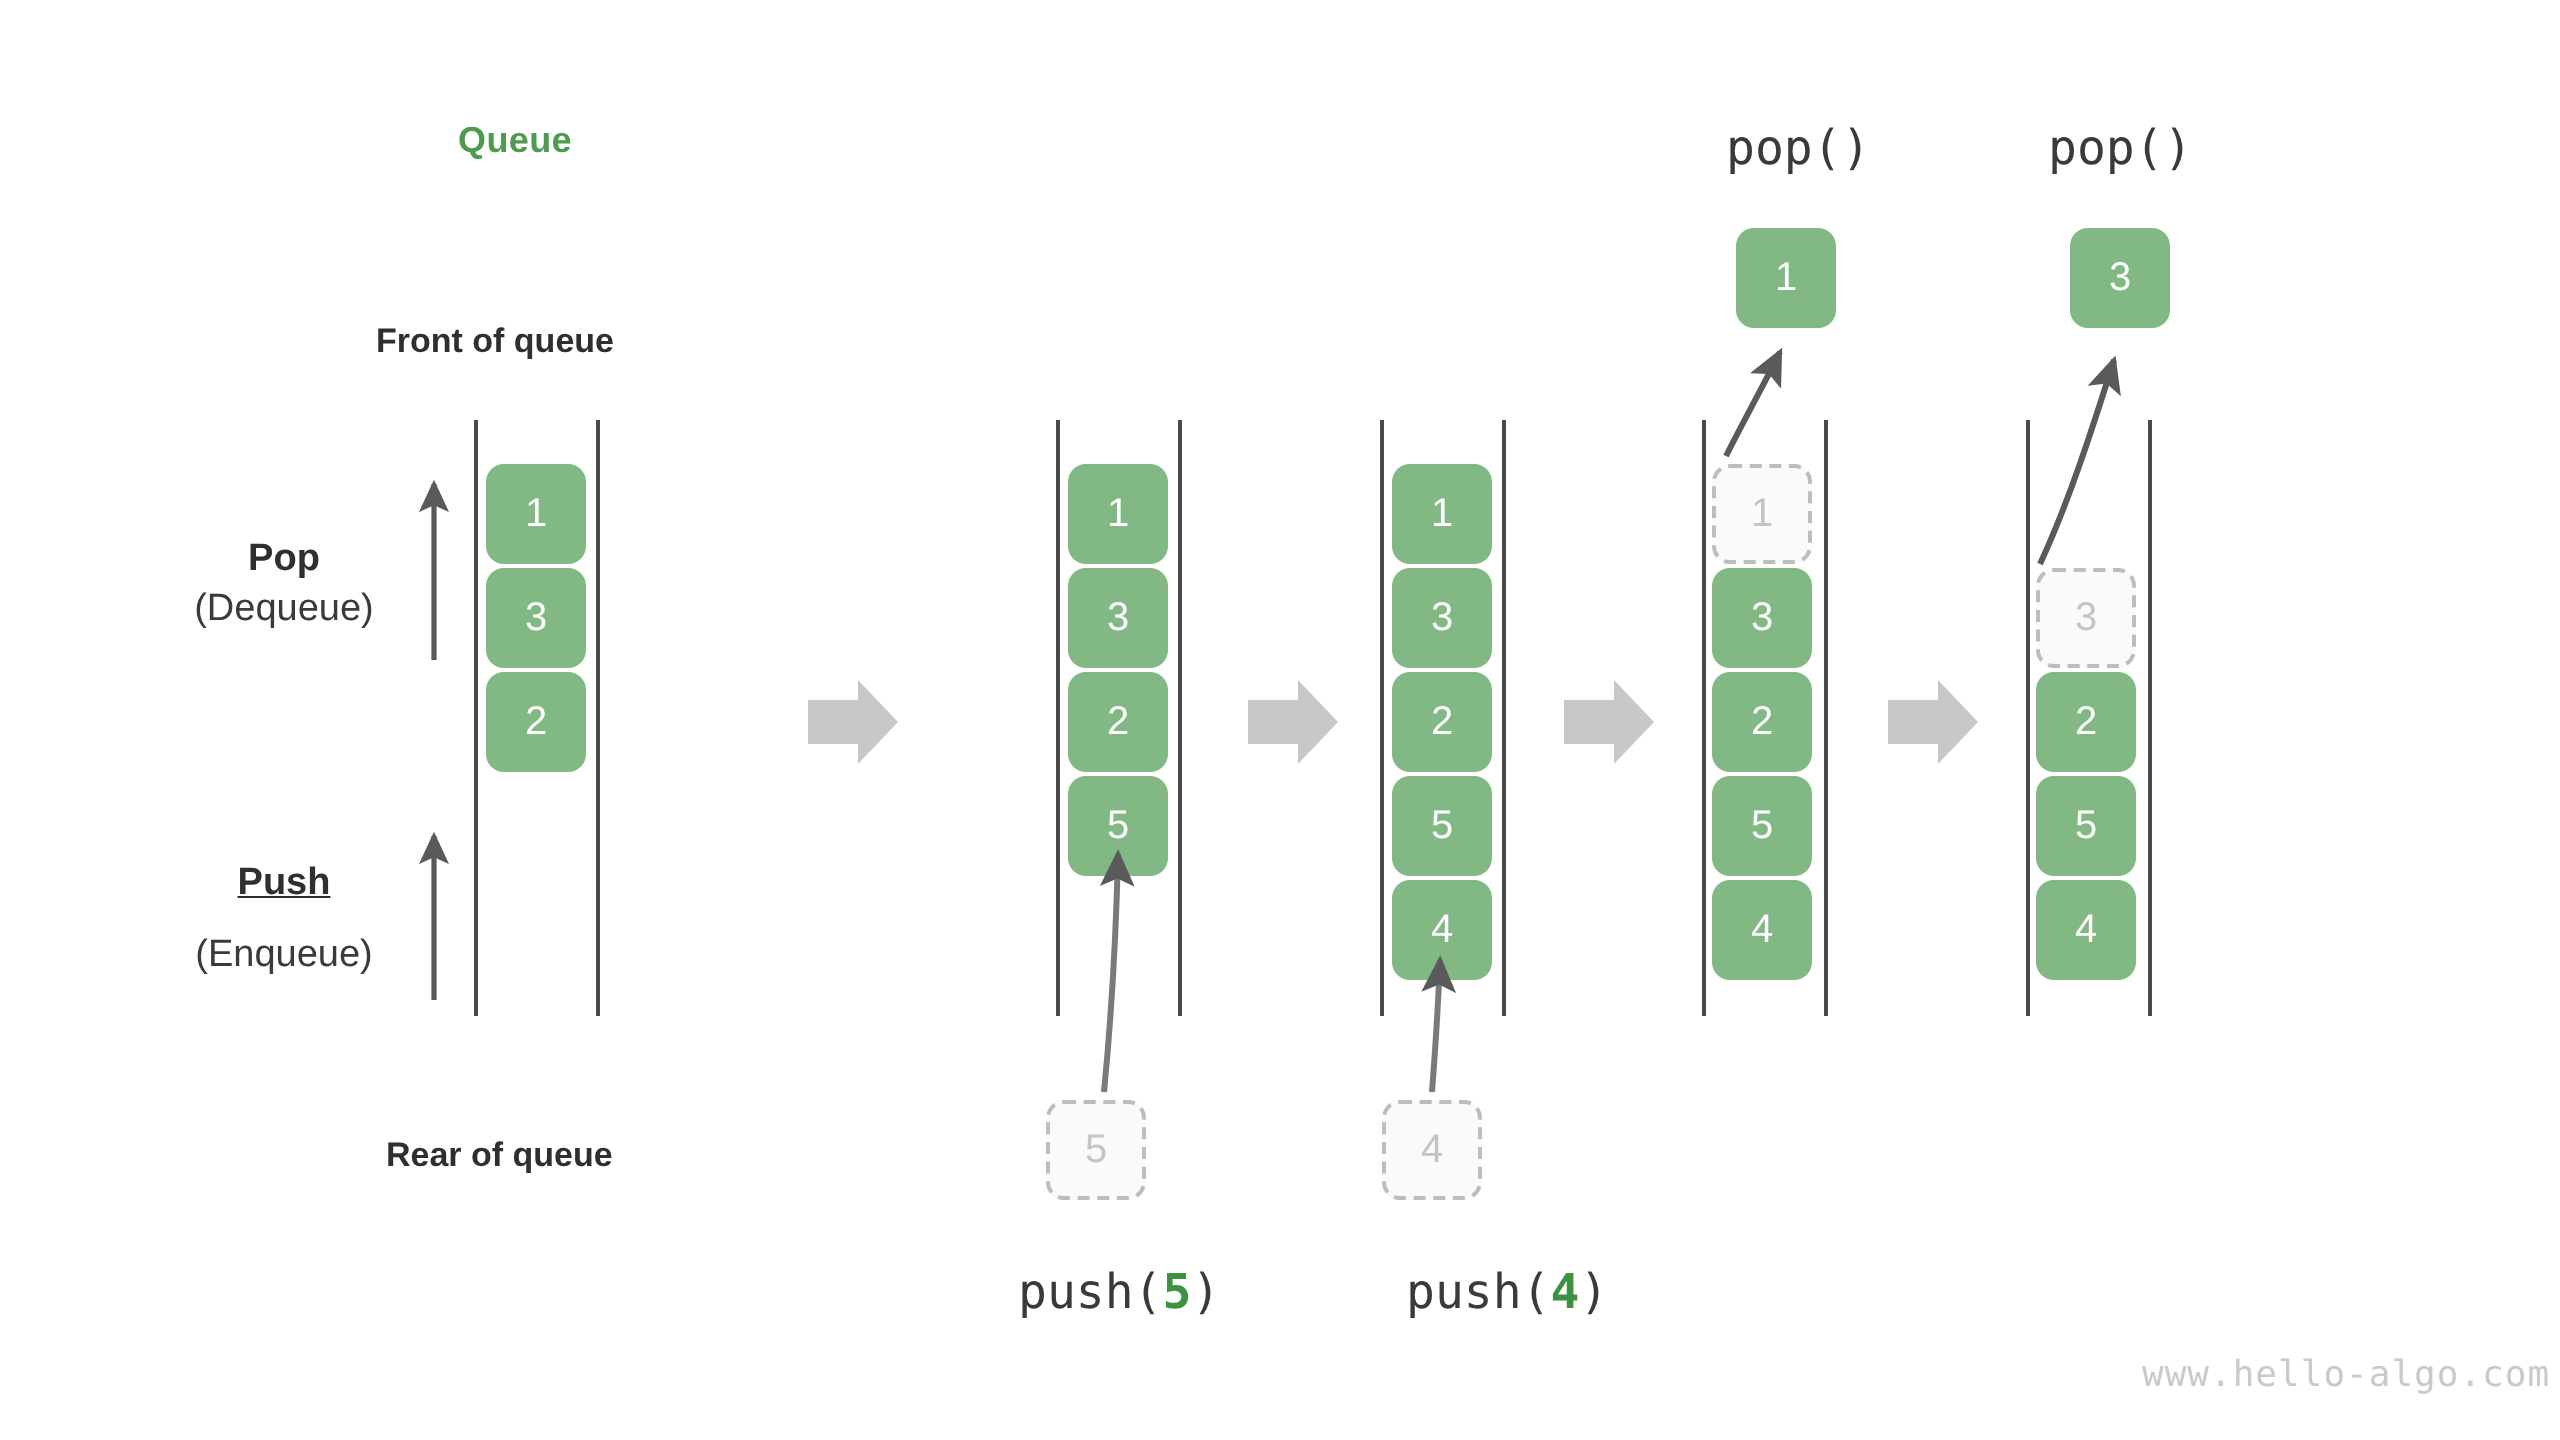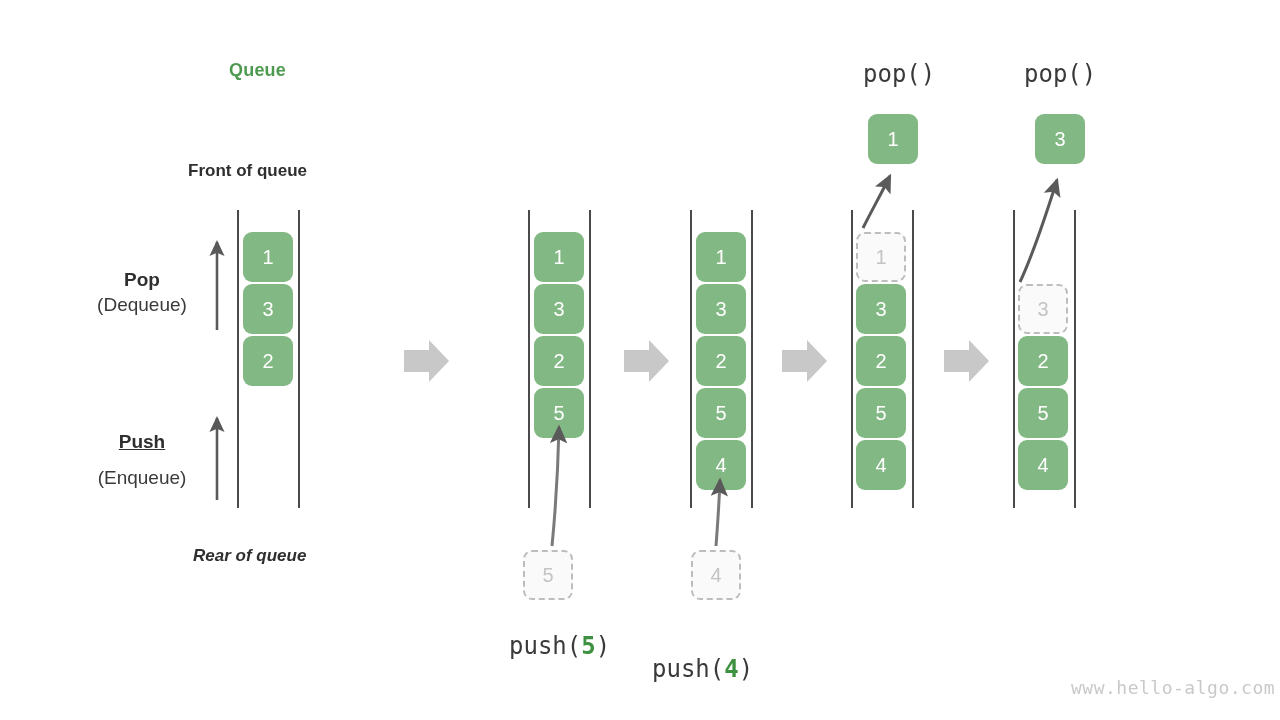--- a/index.html
+++ b/index.html
@@ -65,31 +65,31 @@
 </style>
 </head>
 <body>
 
 <div id="stage">
 
   <div class="abs title" style="left:229px;top:60px;">Queue</div>
 
   <div class="abs hdr" style="left:188px;top:161px;">Front of queue</div>
 
-  <div class="abs hdr" style="left:193px;top:546px;font-style:italic;">Rear of queue</div>
+  <div class="abs hdr" style="left:193px;top:568px;">Rear of queue</div>
 
   <div class="abs side-bold" style="left:72px;top:269px;width:140px;">Pop</div>
   <div class="abs side-reg" style="left:72px;top:294px;width:140px;">(Dequeue)</div>
 
   <div class="abs side-bold" style="left:72px;top:431px;width:140px;text-decoration:underline;">Push</div>
   <div class="abs side-reg" style="left:72px;top:467px;width:140px;">(Enqueue)</div>
 
   <div class="abs mono" style="left:509px;top:632px;"><span>push(</span><span class="num">5</span><span>)</span></div>
 
-  <div class="abs mono" style="left:652px;top:632px;margin-top:23px;"><span>push(</span><span class="num">4</span><span>)</span></div>
+  <div class="abs mono" style="left:703px;top:632px;"><span>push(</span><span class="num">4</span><span>)</span></div>
 
   <div class="abs mono" style="left:863px;top:60px;">pop()</div>
   <div class="abs mono" style="left:1024px;top:60px;">pop()</div>
 
   <div class="abs">
     <div class="rail" style="left:237px;top:210px;height:298px;"></div>
     <div class="rail" style="left:298px;top:210px;height:298px;"></div>
     <div class="cell" style="left:243px;top:232px;">1</div>
     <div class="cell" style="left:243px;top:284px;">3</div>
     <div class="cell" style="left:243px;top:336px;">2</div>

